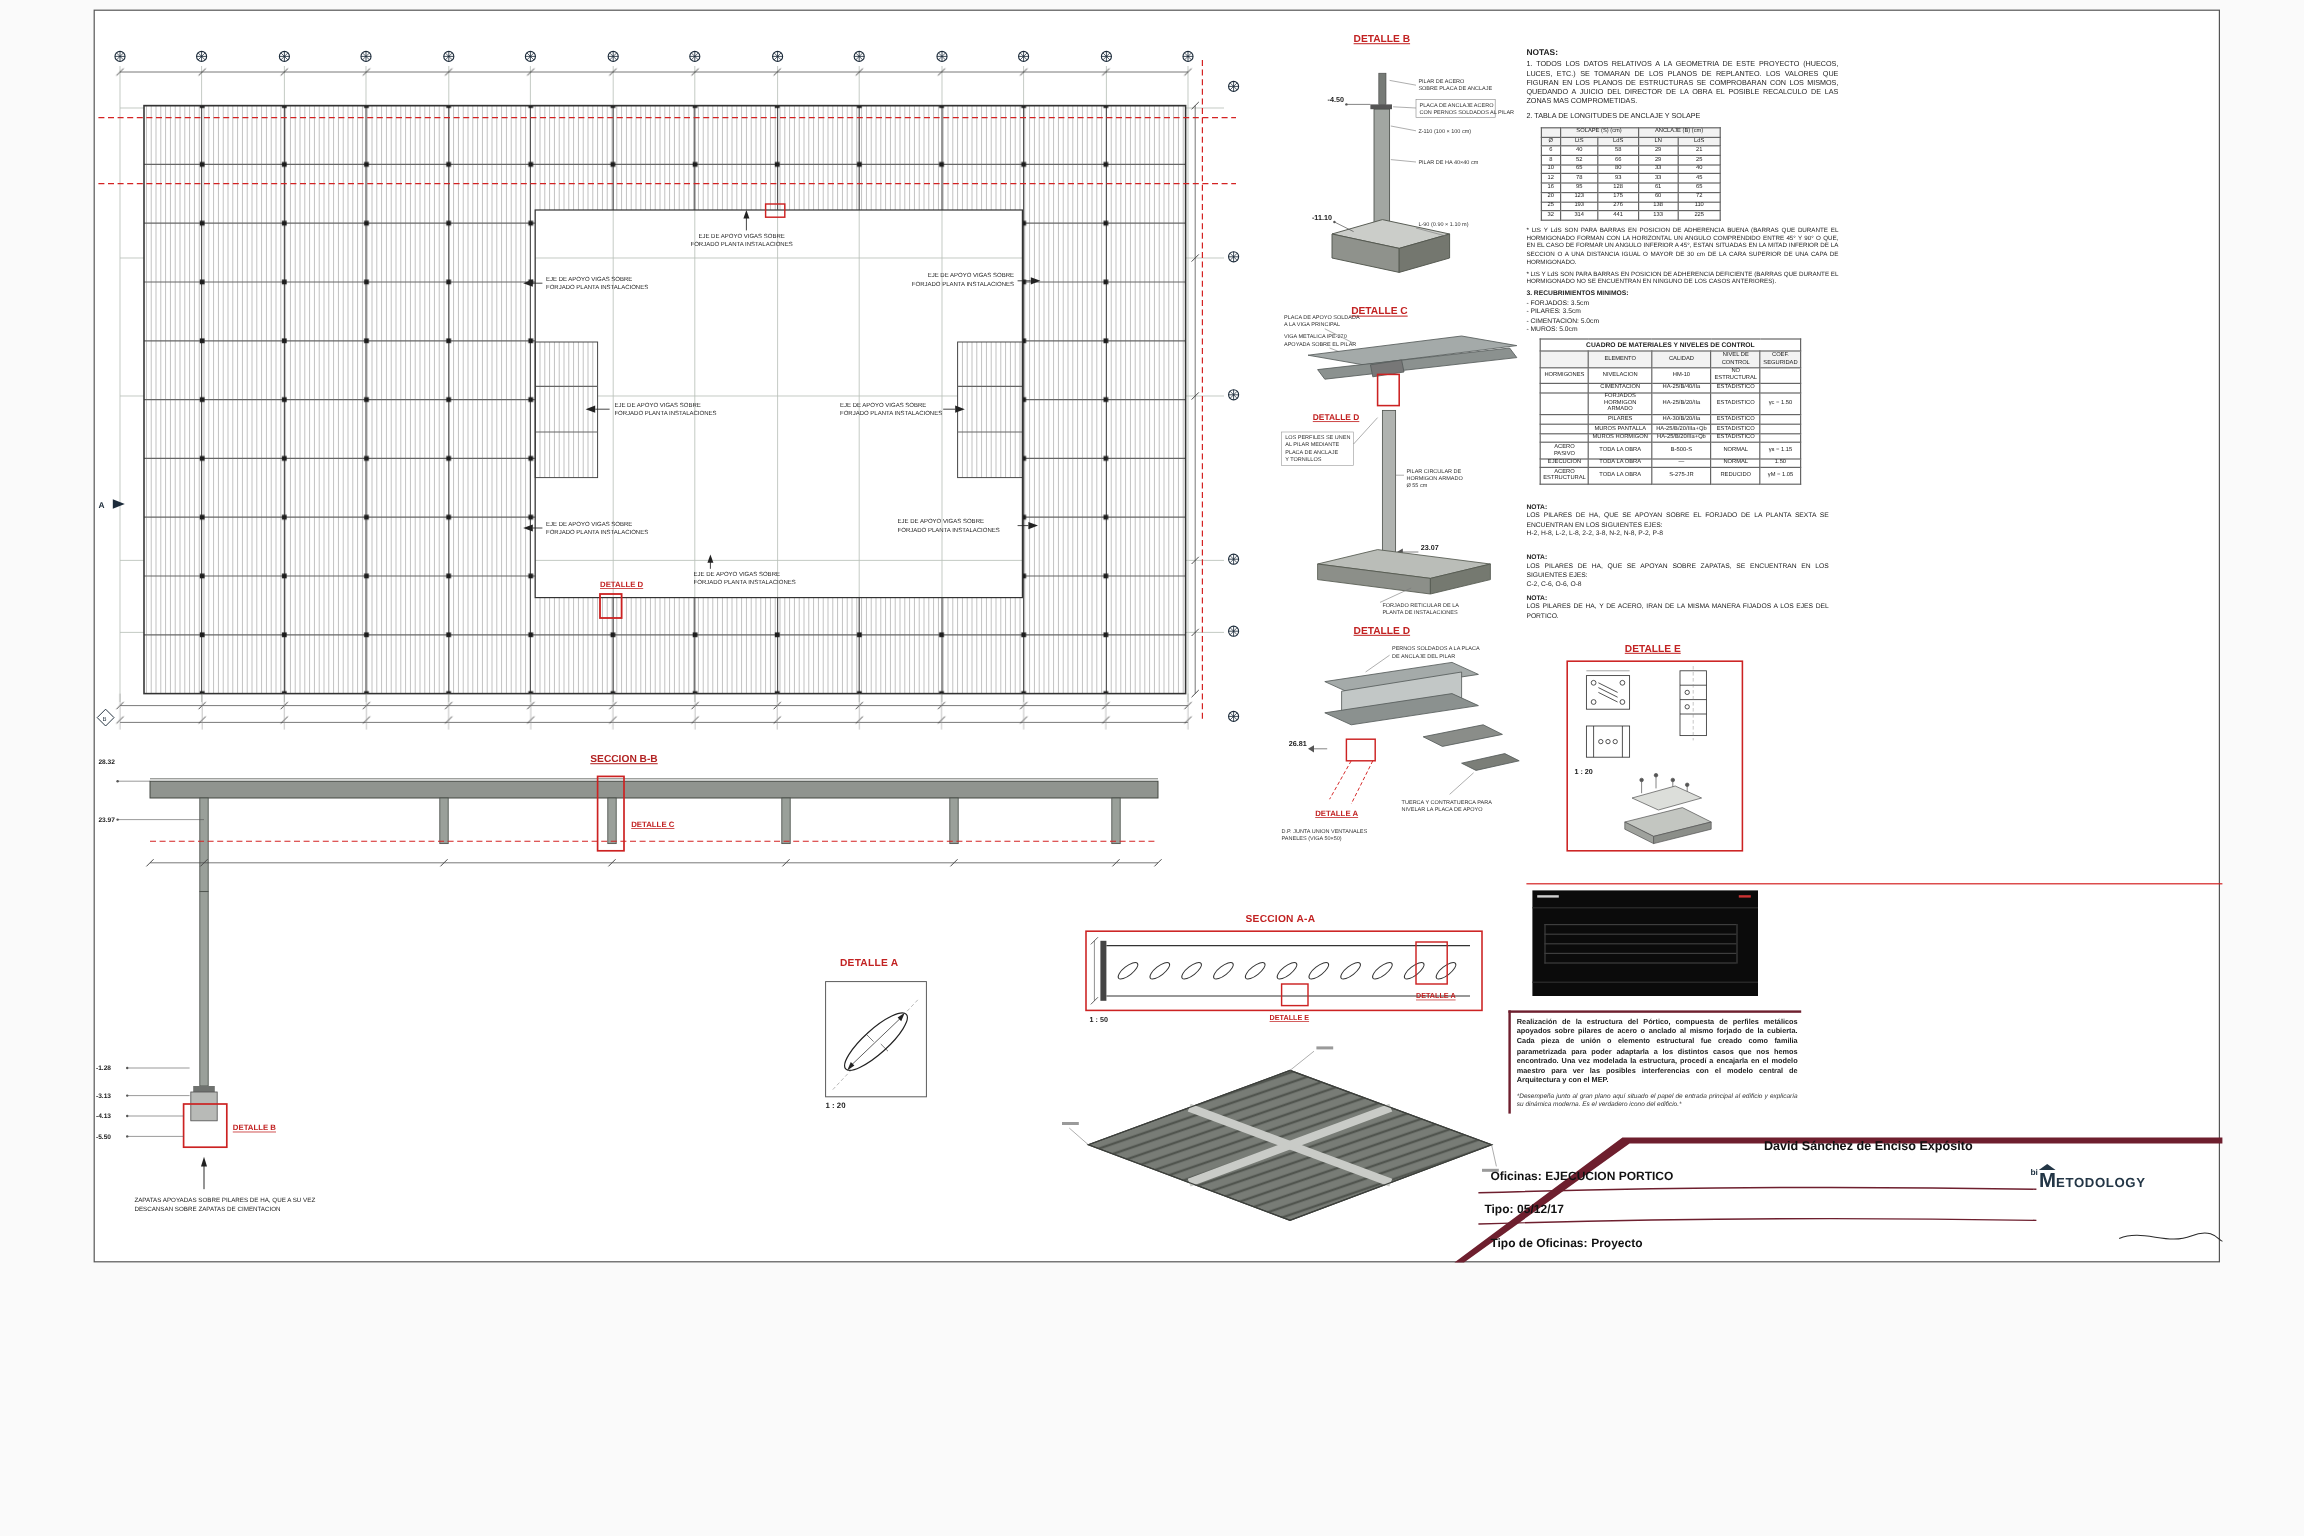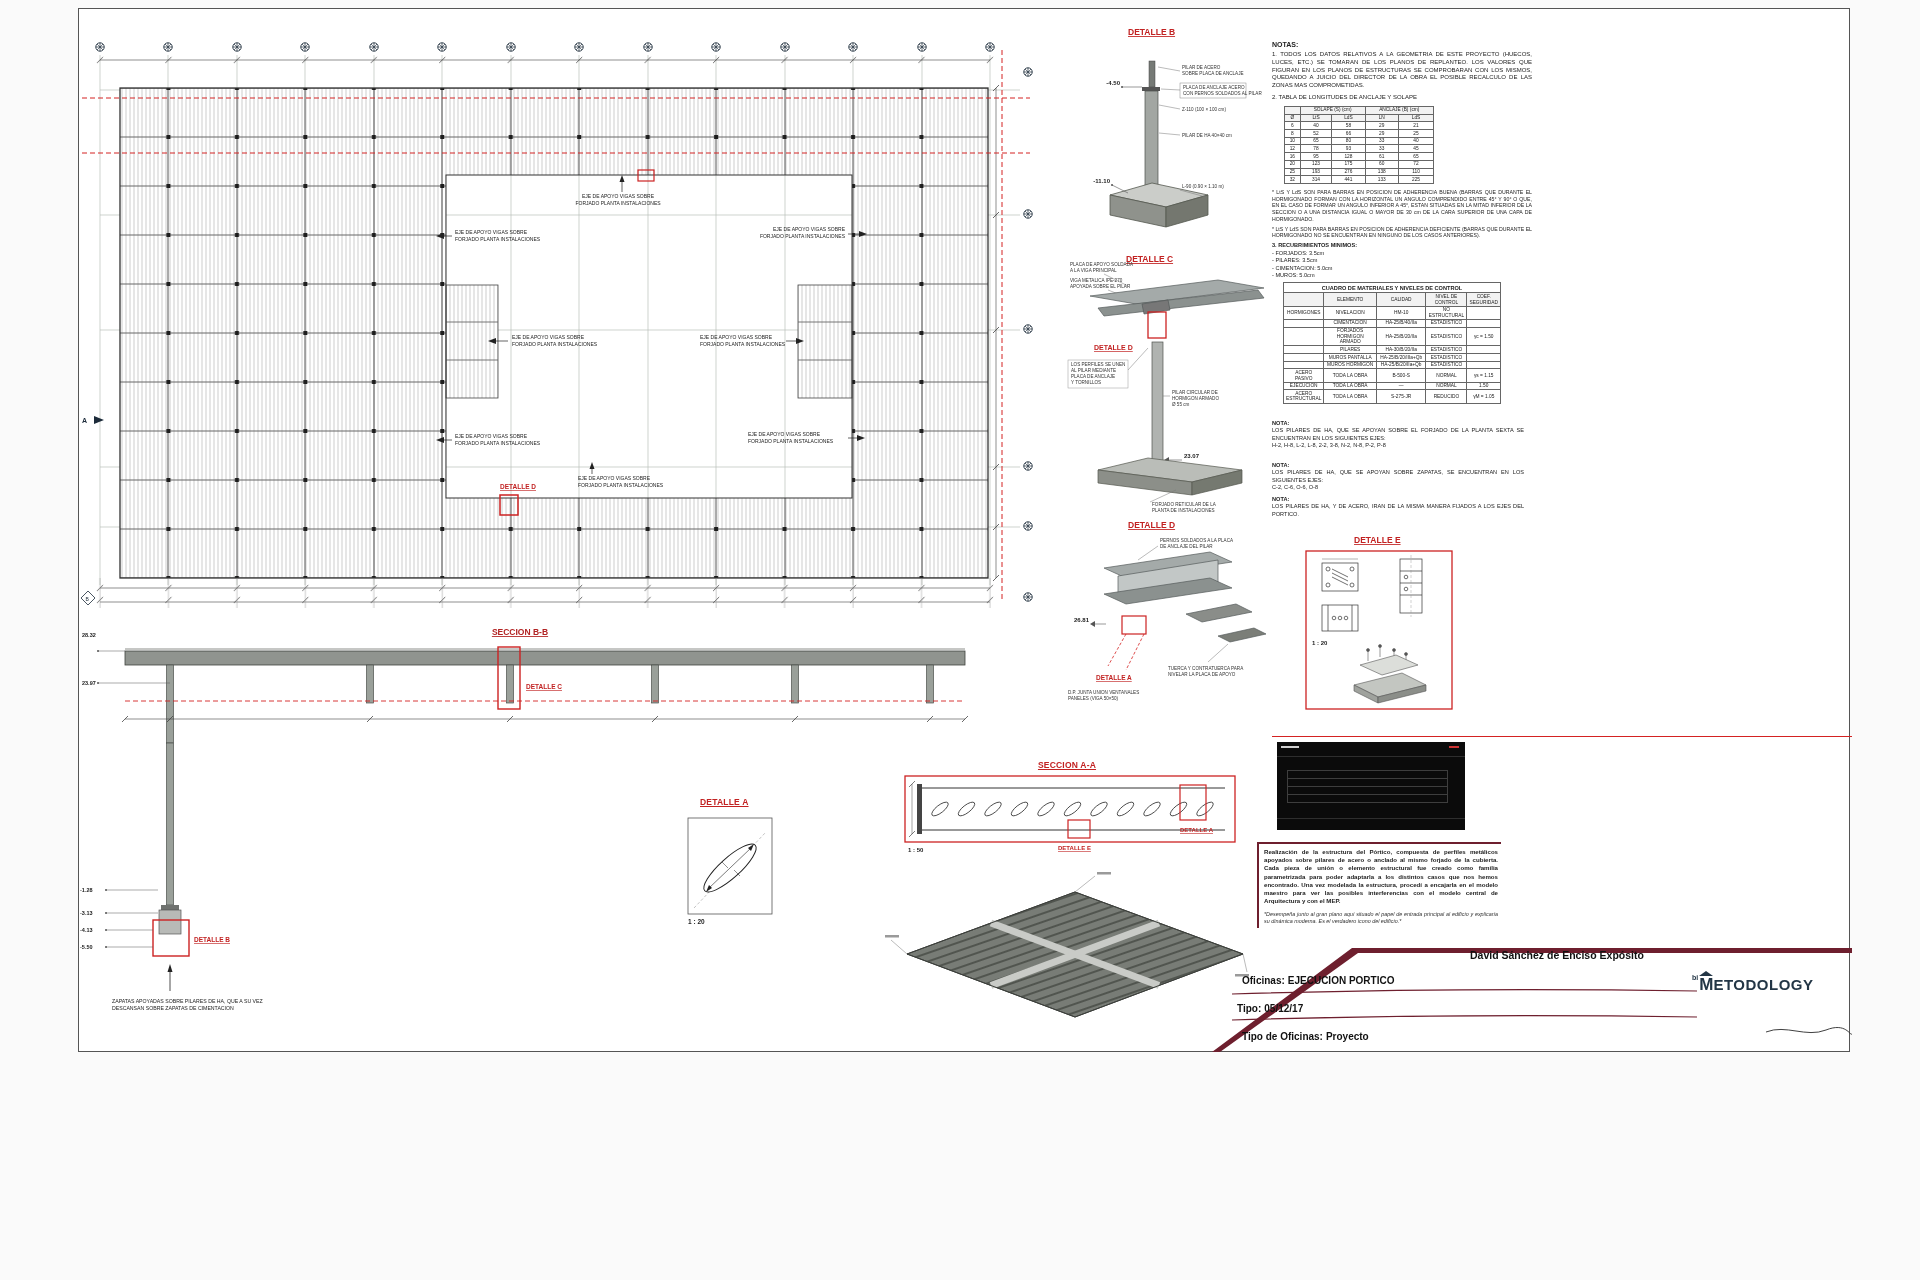--- a/index.html
+++ b/index.html
@@ -2,21 +2,21 @@
 <html><head>
 <meta charset="utf-8">
 <style>
   *{box-sizing:border-box;margin:0;padding:0}
   html,body{width:1920px;height:1280px;background:#fafafa}
   body{font-family:"Liberation Sans",sans-serif;color:#222;position:relative;overflow:hidden}
   .abs{position:absolute}
   .sheet{left:78px;top:8px;width:1772px;height:1044px;background:#fff;border:1px solid #555}
   svg{overflow:visible}
   svg text{font-family:"Liberation Sans",sans-serif}
-  .dtitle{color:#c22222;font-weight:bold;font-size:8.5px;text-decoration:underline;letter-spacing:.2px}
+  .dtitle{color:#c22222;font-weight:bold;font-size:8.5px;letter-spacing:.2px}
   .note-sm{font-size:5.2px;line-height:1.25;text-transform:uppercase}
   .notas{width:260px;font-size:6px;line-height:1.3}
   .notas h4{font-size:7px;margin-bottom:2px}
   .notas p{margin-bottom:4px;text-align:justify}
   .notas .star{font-size:5.2px;margin-bottom:3px;text-align:justify}
   .recu-line{font-size:5.6px;line-height:1.35}
   table{border-collapse:collapse}
   .tbl th,.tbl td{border:.5px solid #666;font-size:4.8px;padding:.6px 2px;text-align:center;font-weight:normal;line-height:1.15}
   .tbl th{background:#f2f2f2}
   .mat-title th{font-size:5.6px;font-weight:bold;background:#fff;padding:1.5px}
@@ -25,21 +25,21 @@
   .desc{width:244px;border-top:2.5px solid #6e1f2e;border-left:2px solid #6e1f2e;padding:4px 3px 3px 5px}
   .desc .main{font-size:6.1px;font-weight:bold;line-height:1.35;text-align:justify}
   .desc .it{font-size:5.4px;font-style:italic;color:#333;margin-top:5px;line-height:1.3;text-align:justify}
   .tb-row{font-size:10px;font-weight:bold;color:#111}
   .tb-row .val{margin-left:3px}
   .author{width:330px;font-size:10.5px;font-weight:bold;color:#111}
   .logo{color:#233646;white-space:nowrap}
   .logo .bi{font-size:7px;font-weight:bold;vertical-align:10px}
   .logo .m{font-size:17px;font-weight:bold;position:relative;margin-left:1px}
   .logo .roof{position:absolute;left:0;top:-4px;width:0;height:0;border-left:7px solid transparent;border-right:7px solid transparent;border-bottom:5px solid #233646}
-  .logo .rest{font-size:15px;letter-spacing:.5px;font-weight:bold}
+  .logo .rest{font-size:11px;letter-spacing:.5px;font-weight:bold}
   .shot{background:#0b0b0b;position:absolute}
   .shot div{position:absolute}
 </style>
 </head>
 <body>
 
 <div class="abs sheet"></div>
 
 <svg class="abs" style="left:80px;top:30px" width="960" height="600" viewBox="0 0 960 600">
   <defs>

